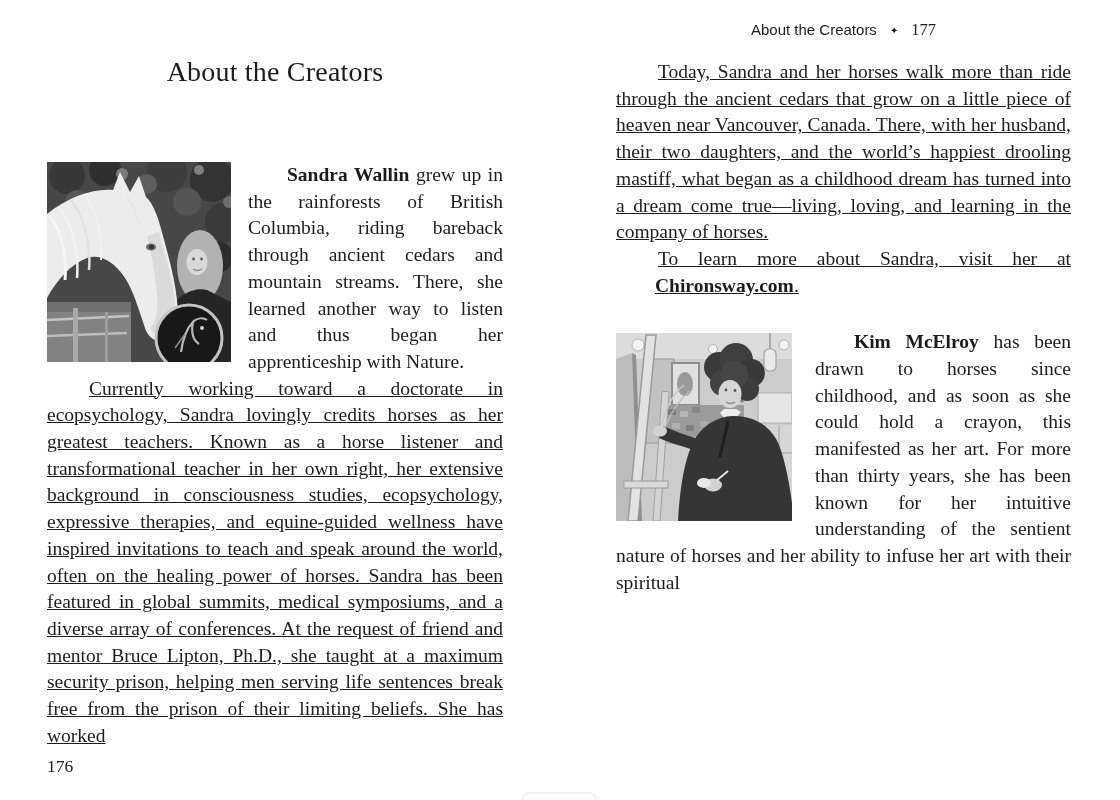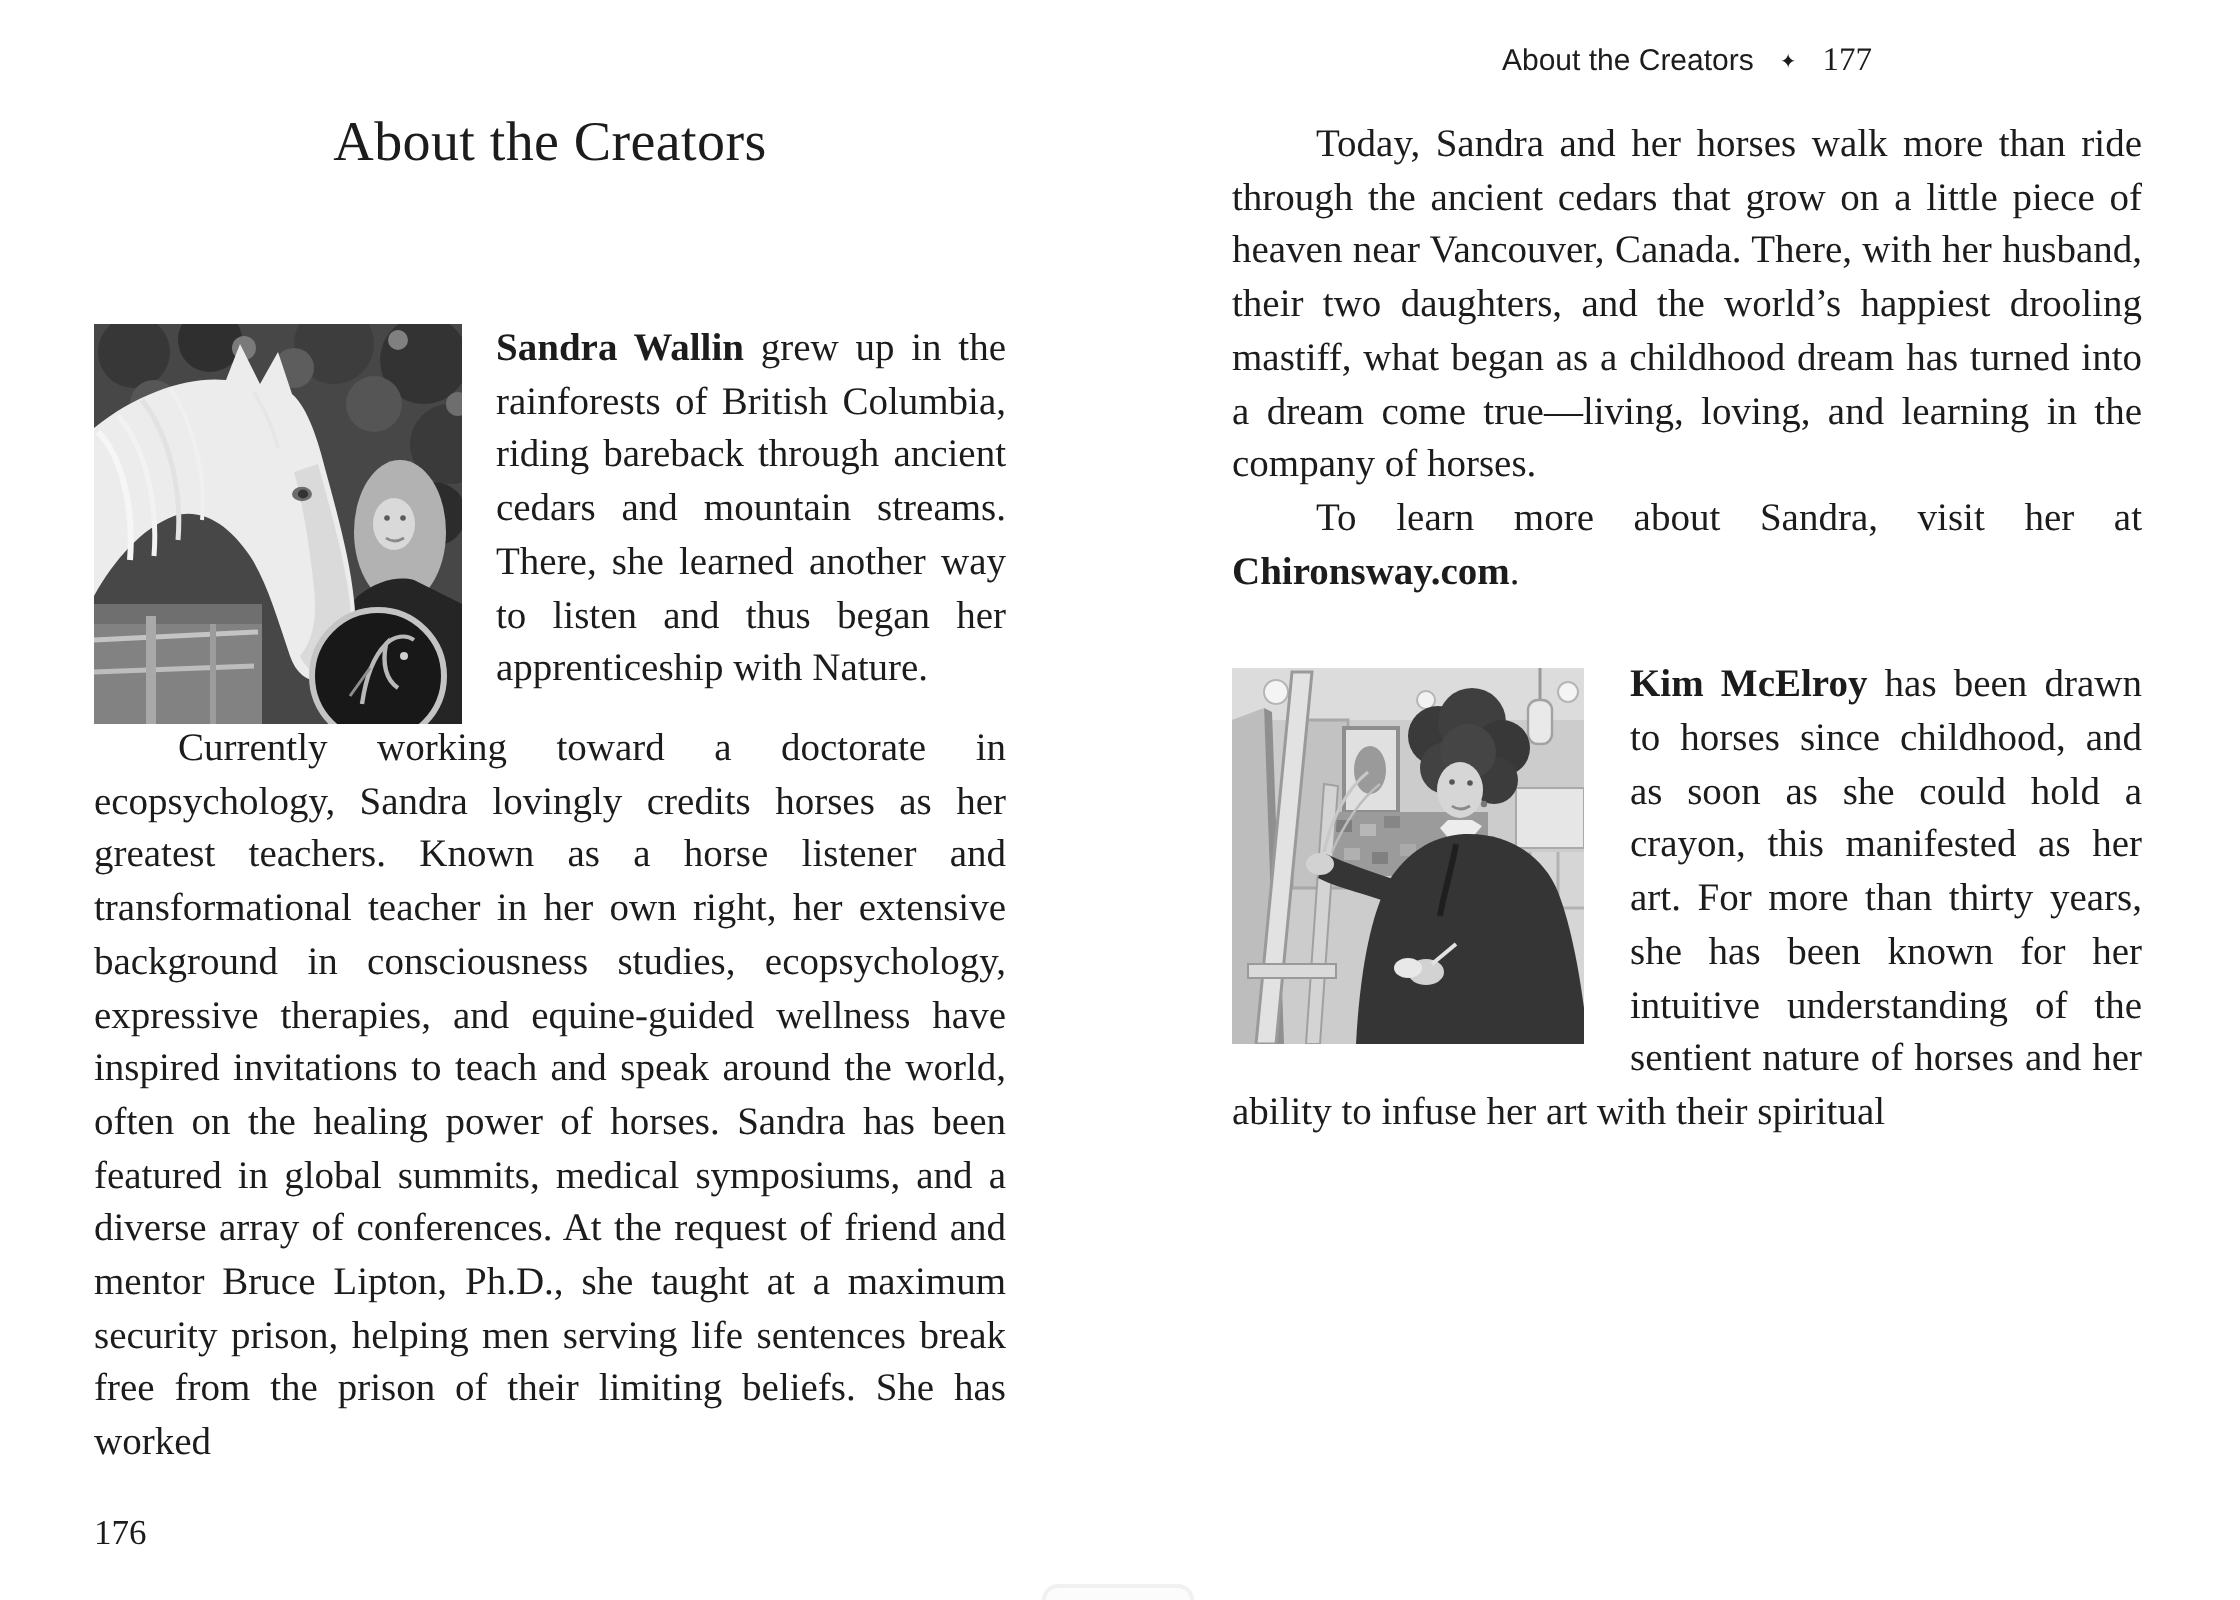--- a/index.html
+++ b/index.html
@@ -28,21 +28,21 @@
   .photo-sandra{width:184px;height:200px;}
   .photo-kim{width:176px;height:188px;float:left;margin:4px 23px 6px 0;line-height:0;}
 
   .body-text{
     font-size:19.5px;
     line-height:26.7px;
     text-align:justify;
     margin:0;
   }
   .intro-col{margin-left:17px;width:255px;}
-  .indent{text-indent:42px;}
+  .indent{text-indent:42px;text-decoration:underline;}
   .kim-para{margin-top:30px;}
 
   .running-header{
     margin-top:20px;
     text-align:center;
     font-family:"Liberation Sans", sans-serif;
     font-size:15px;
     line-height:20px;
     white-space:nowrap;
   }
@@ -58,21 +58,21 @@
   .right-flow{margin-top:17px;}
 
   .page-number{
     position:absolute;
     left:0;width:100%;
     top:756px;
     text-align:left;
     font-size:17.5px;
   }
 
-  .b{font-weight:700;}
+  .b{font-weight:700;margin-left:39px;}
   .i{font-style:italic;}
 
   .bottom-pill{
     position:absolute;
     left:521px;top:792px;
     width:76px;height:16px;
     background:#fcfcfc;
     border:2px solid #f1f1f1;
     border-radius:8px;
     box-sizing:border-box;

